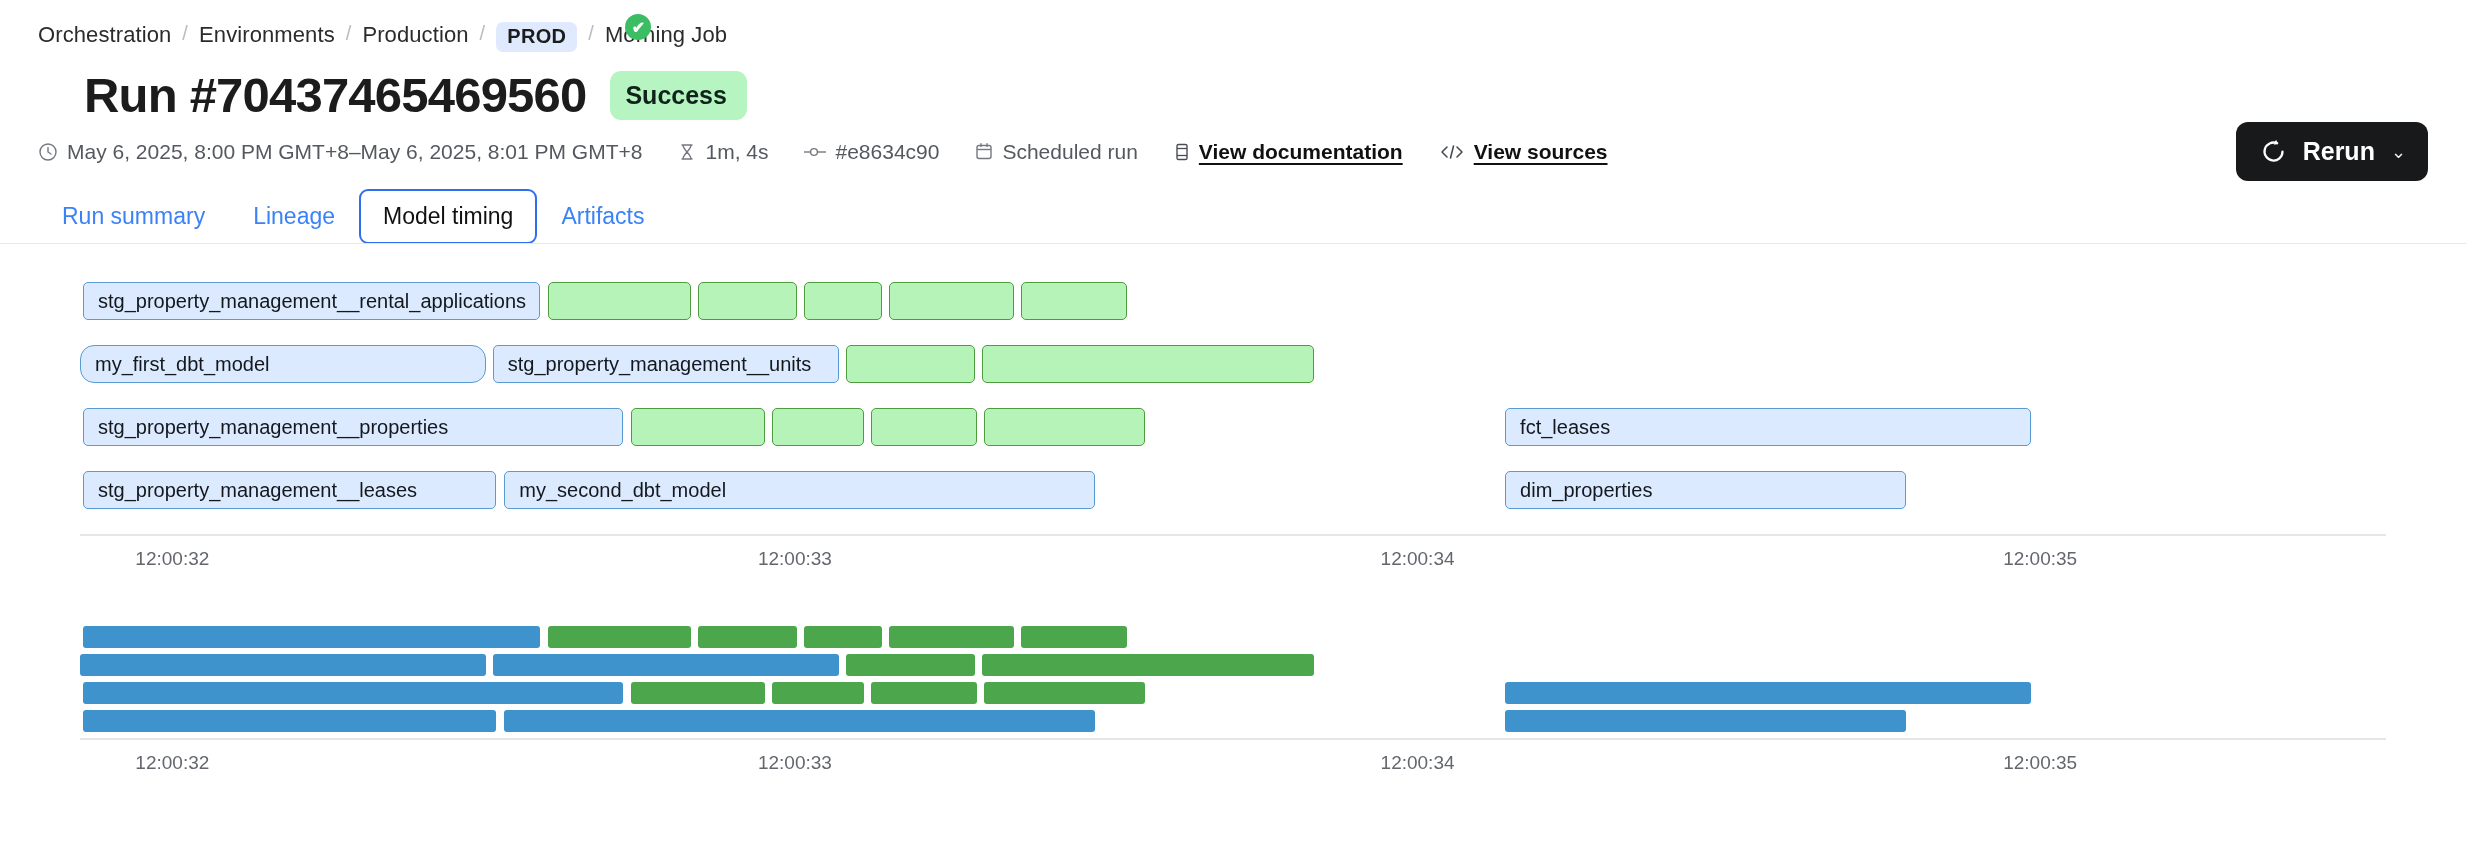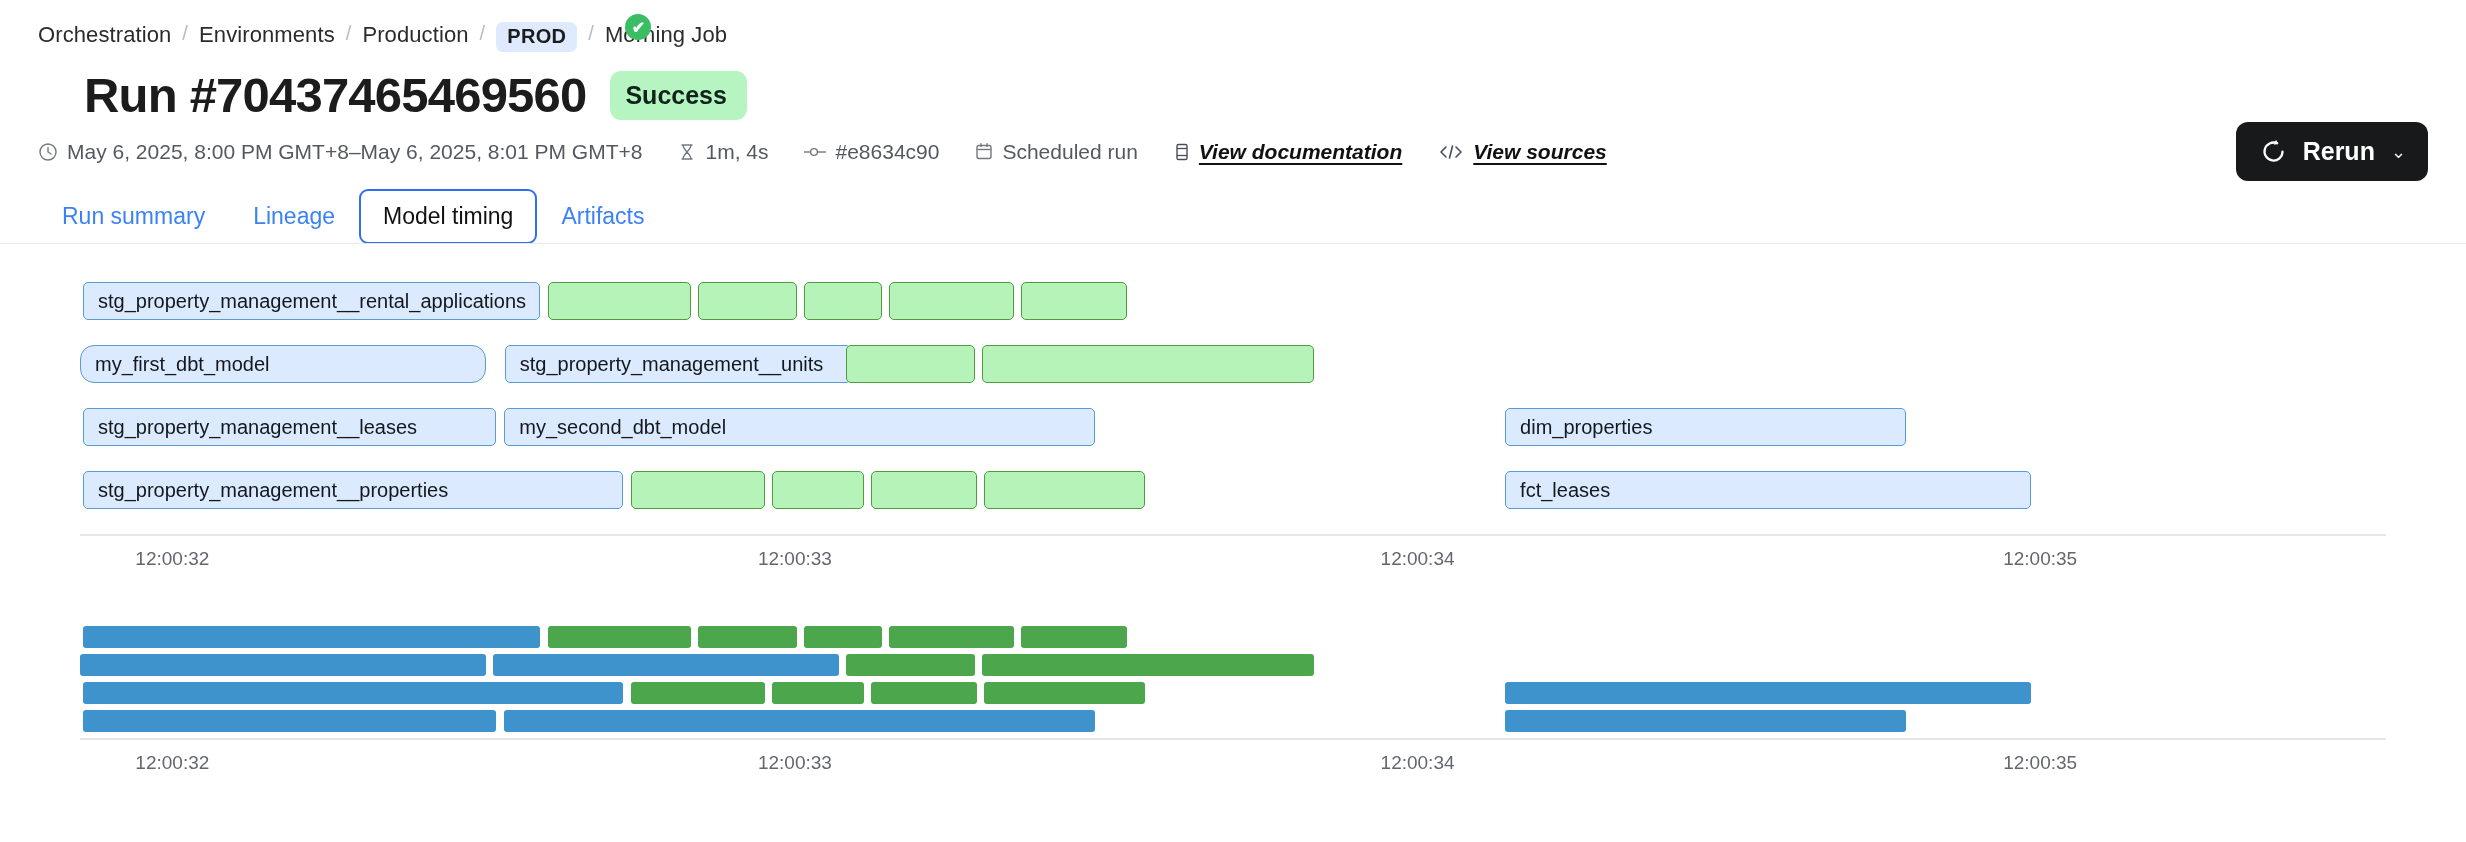--- a/index.html
+++ b/index.html
@@ -45,21 +45,21 @@
   
   .meta-row {
     display: flex; align-items: center; gap: 36px;
     margin-top: 20px; font-size: 21px; color: #55595f;
   }
   .meta-item { display: flex; align-items: center; gap: 9px; white-space: nowrap; }
   .meta-item svg { flex: none; }
   .meta-link {
     color: #111; font-weight: 700;
     text-decoration: underline; text-underline-offset: 4px;
-    text-decoration-thickness: 1.5px; cursor: pointer; font-style: italic;
+    text-decoration-thickness: 1.5px; cursor: pointer;
   }
 
   
   .rerun {
     position: absolute; right: 38px; top: 122px;
     display: flex; align-items: center; gap: 16px;
     background: #18191b; color: #ffffff;
     border-radius: 12px; padding: 15px 22px 15px 24px;
     font-size: 25px; font-weight: 700; cursor: pointer;
   }
@@ -201,37 +201,37 @@
         <div class="row">
           <div class="bar blue" style="left: 0.13%; width: 19.8%;">stg_property_management__rental_applications</div>
           <div class="bar green" style="left: 20.3%; width: 6.2%;"></div>
           <div class="bar green" style="left: 26.8%; width: 4.3%;"></div>
           <div class="bar green" style="left: 31.4%; width: 3.4%;"></div>
           <div class="bar green" style="left: 35.1%; width: 5.4%;"></div>
           <div class="bar green" style="left: 40.8%; width: 4.6%;"></div>
         </div>
         <div class="row">
           <div class="bar blue" style="left: 0%; width: 17.6%; border-radius: 14px;">my_first_dbt_model</div>
-          <div class="bar blue" style="left: 17.9%; width: 15%; margin-left: 12px;">stg_property_management__units</div>
+          <div class="bar blue" style="left: 17.9%; width: 15%;">stg_property_management__units</div>
           <div class="bar green" style="left: 33.2%; width: 5.6%;"></div>
           <div class="bar green" style="left: 39.1%; width: 14.4%;"></div>
-        </div>
-        <div class="row">
-          <div class="bar blue" style="left: 0.13%; width: 17.9%;">stg_property_management__leases</div>
-          <div class="bar blue" style="left: 18.4%; width: 25.6%;">my_second_dbt_model</div>
-          <div class="bar blue" style="left: 61.8%; width: 17.4%;">dim_properties</div>
         </div>
         <div class="row">
           <div class="bar blue" style="left: 0.13%; width: 23.4%;">stg_property_management__properties</div>
           <div class="bar green" style="left: 23.9%; width: 5.8%;"></div>
           <div class="bar green" style="left: 30%; width: 4%;"></div>
           <div class="bar green" style="left: 34.3%; width: 4.6%;"></div>
           <div class="bar green" style="left: 39.2%; width: 7%;"></div>
           <div class="bar blue" style="left: 61.8%; width: 22.8%;">fct_leases</div>
         </div>
+        <div class="row">
+          <div class="bar blue" style="left: 0.13%; width: 17.9%;">stg_property_management__leases</div>
+          <div class="bar blue" style="left: 18.4%; width: 25.6%;">my_second_dbt_model</div>
+          <div class="bar blue" style="left: 61.8%; width: 17.4%;">dim_properties</div>
+        </div>
       </div>
     <div class="axis" id="gantt-axis">
       <div class="axis-rule"></div>
     <div class="tick" style="left: 2.4%;">12:00:32</div>
         <div class="tick" style="left: 29.4%;">12:00:33</div>
         <div class="tick" style="left: 56.4%;">12:00:34</div>
         <div class="tick" style="left: 83.4%;">12:00:35</div>
       </div>
   </div>
 

